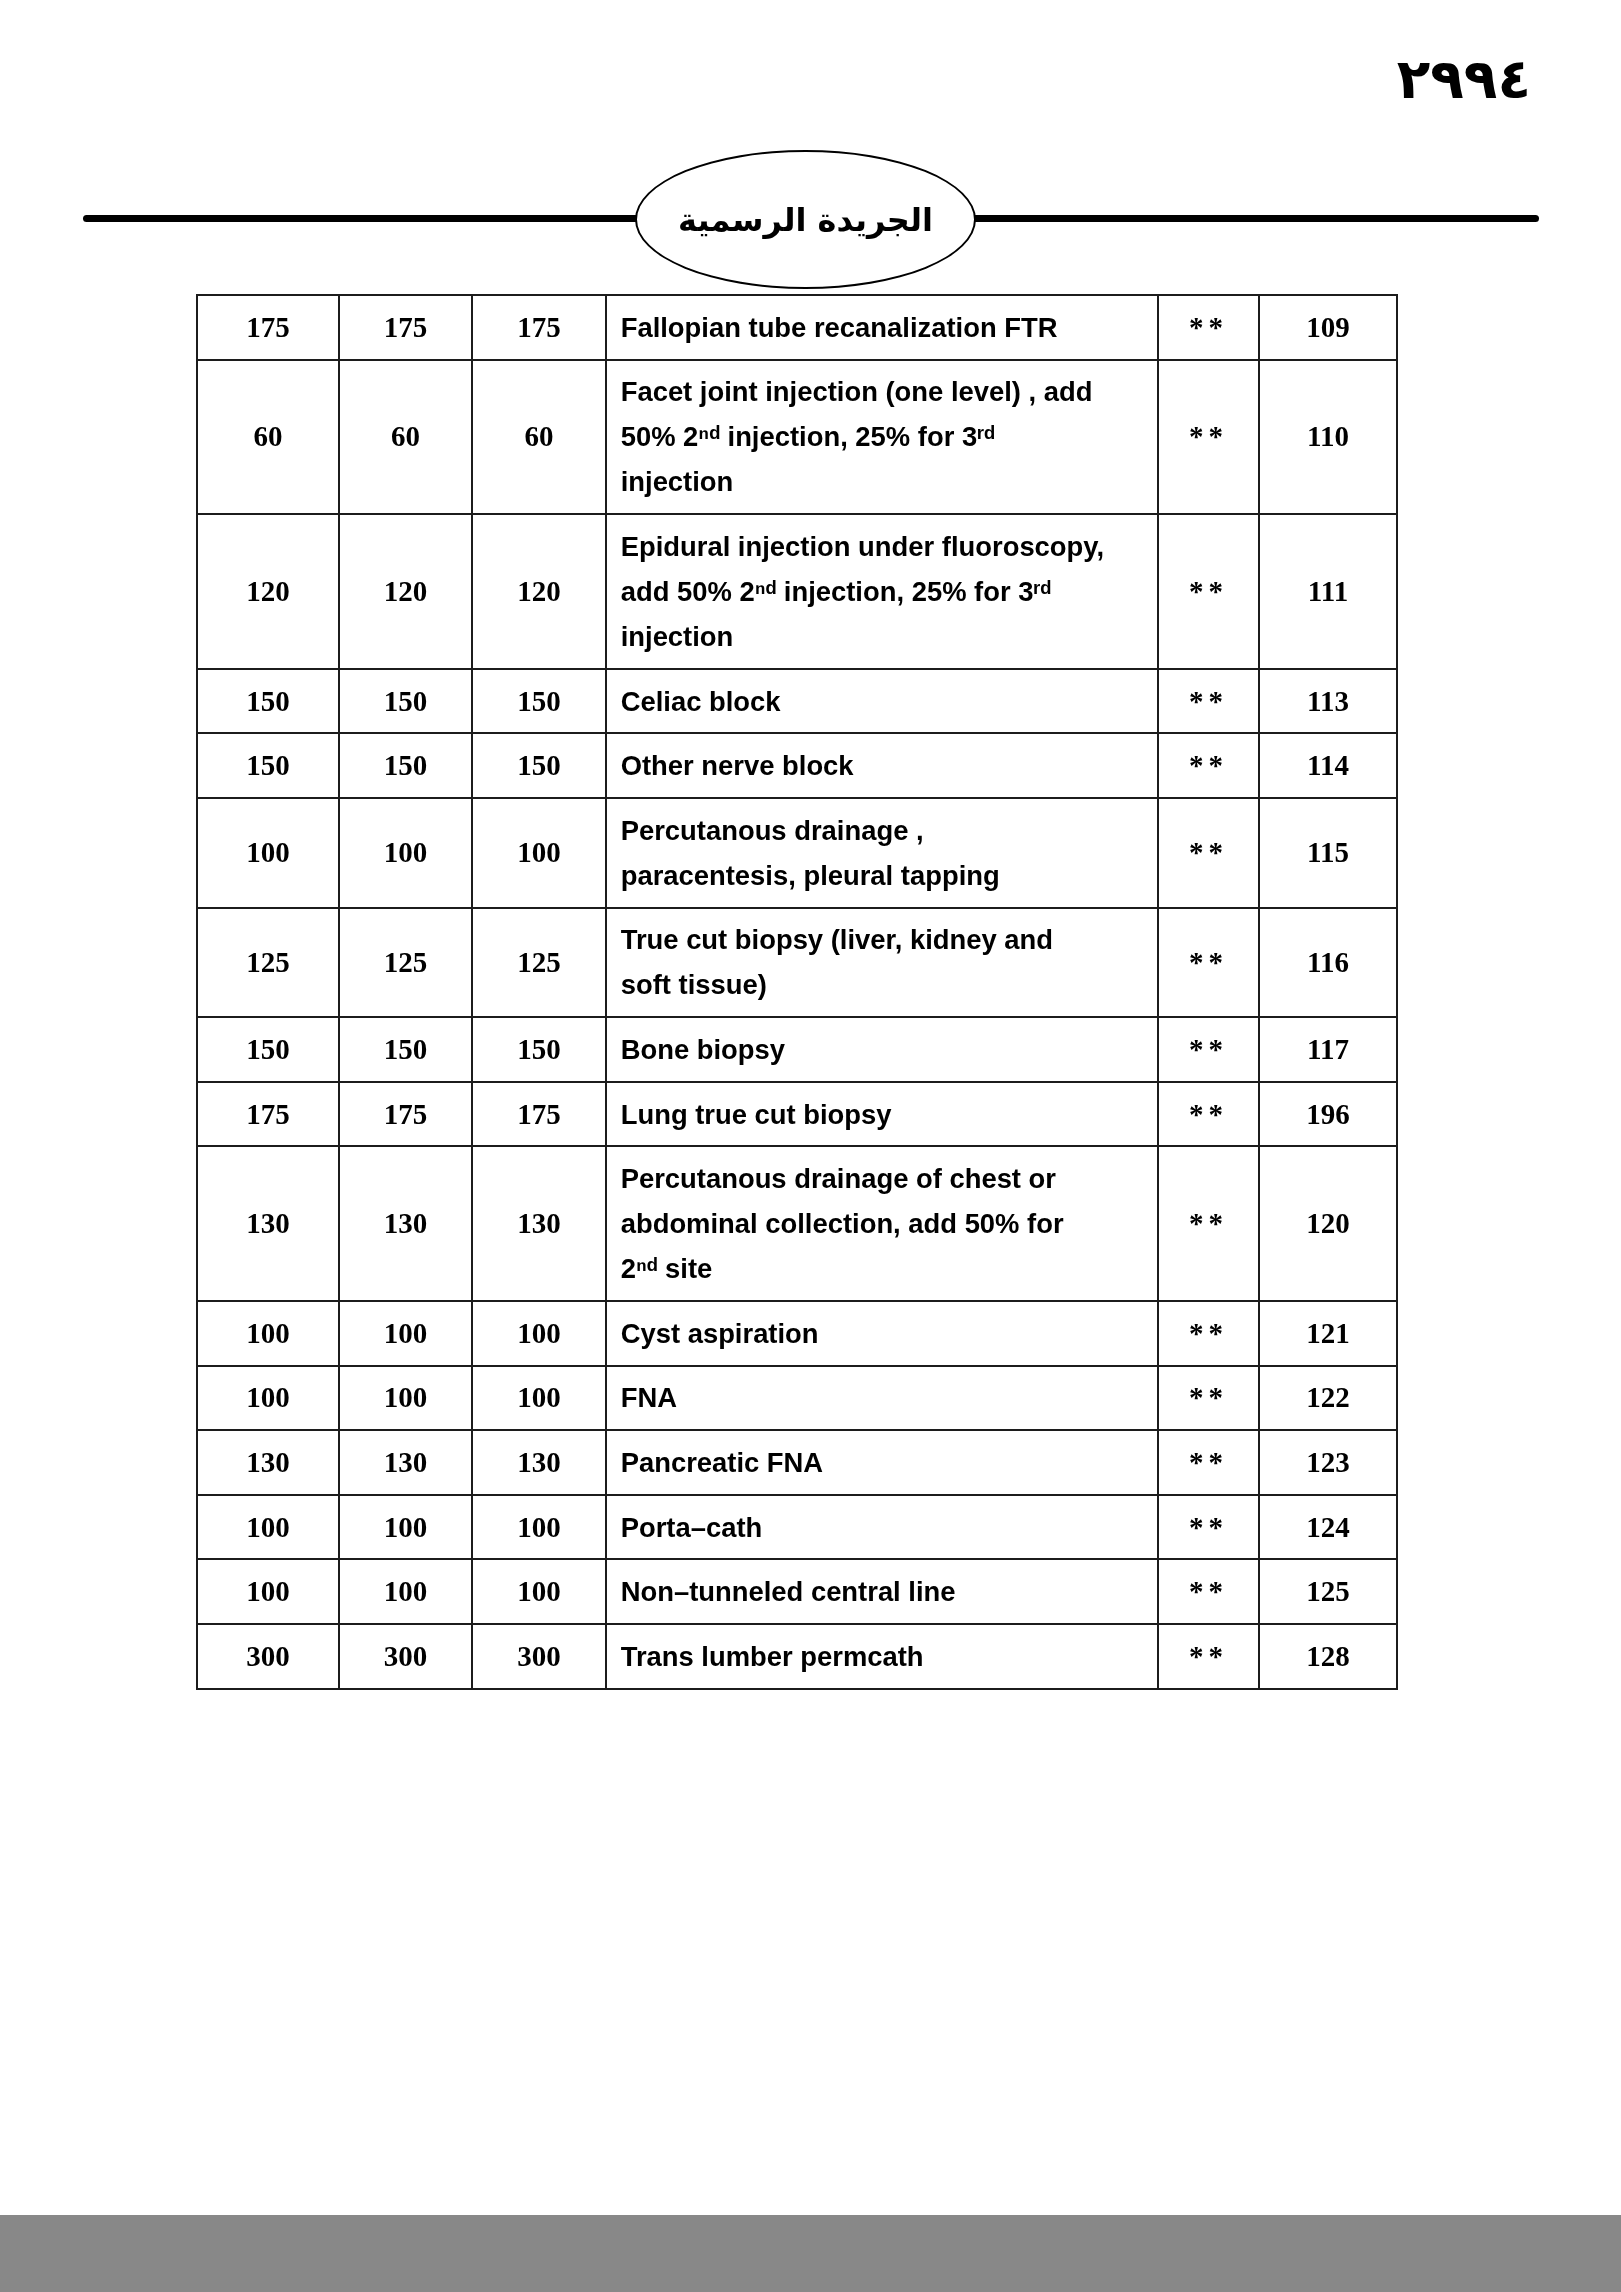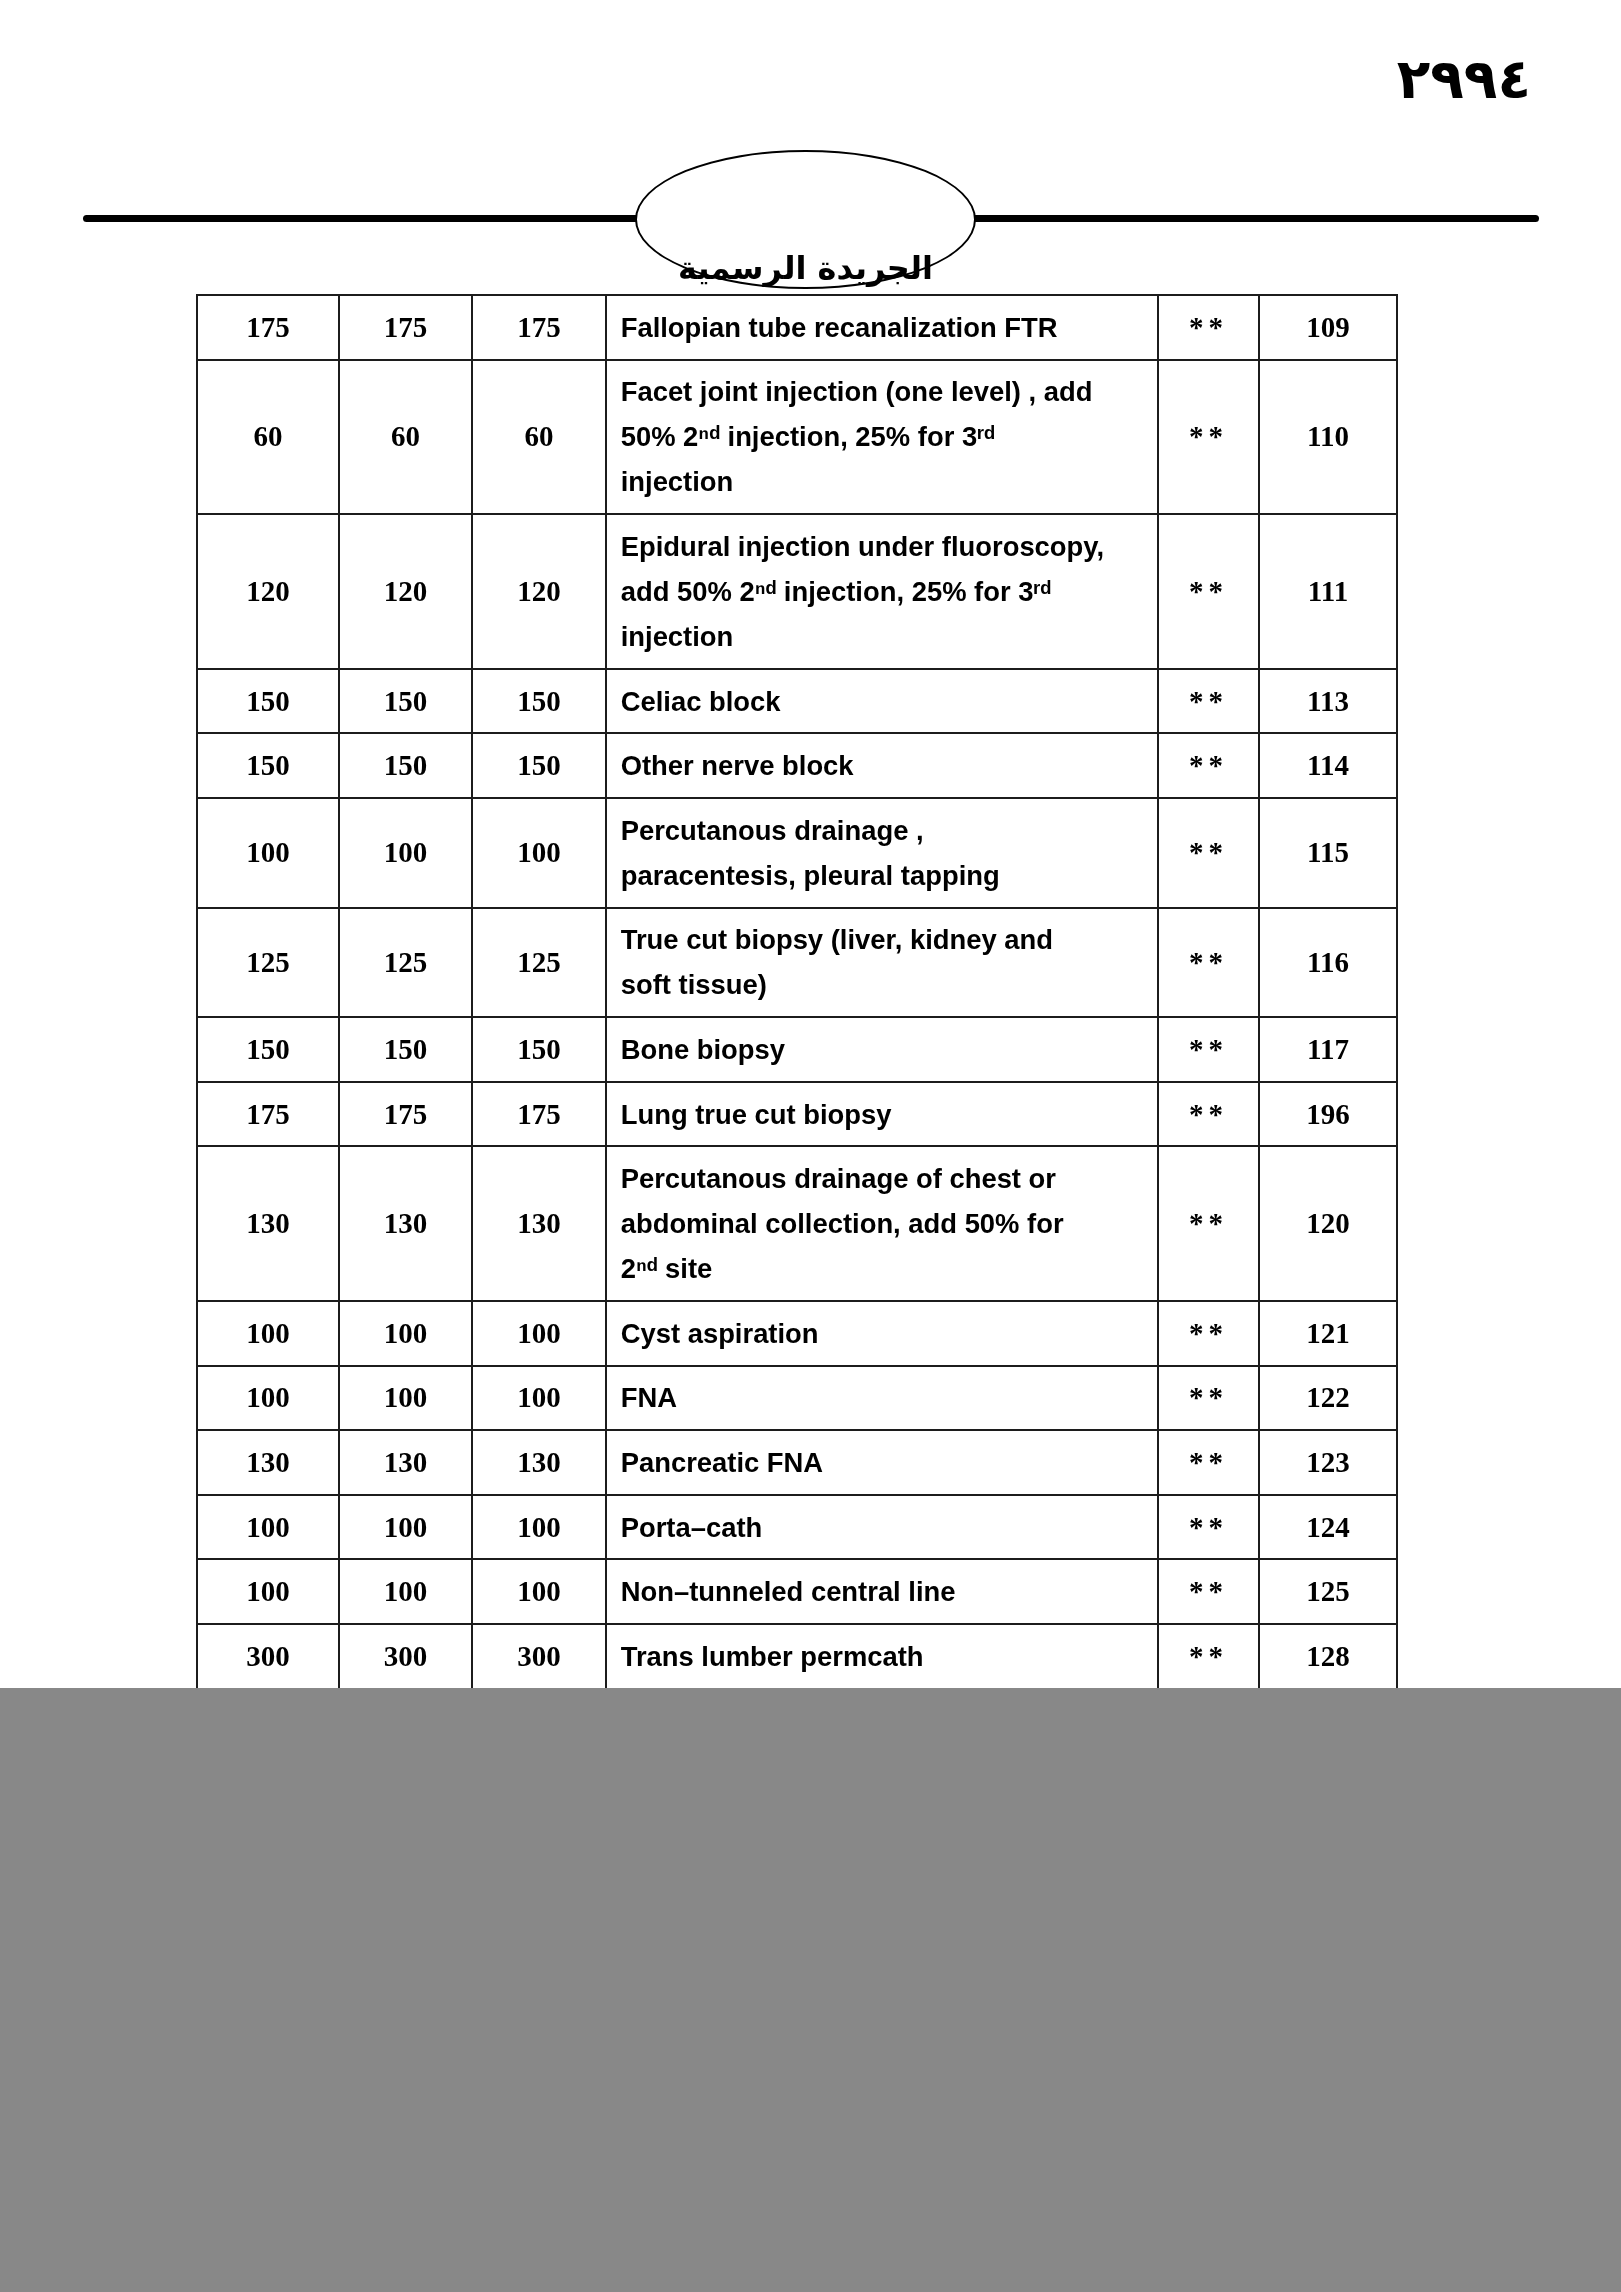--- a/index.html
+++ b/index.html
@@ -3,21 +3,21 @@
 <meta charset="utf-8">
 <style>
   html, body {
     margin: 0;
     padding: 0;
     background: #888;
   }
   .sheet {
     position: relative;
     width: 1621px;
-    height: 1688px;
+    height: 2215px;
     background: #ffffff;
     margin: 0 auto;
     overflow: hidden;
     font-family: "Liberation Sans", "DejaVu Sans", sans-serif;
     color: #000;
   }
 
   
   .page-number {
     position: absolute;
@@ -42,21 +42,21 @@
   .banner-ellipse {
     position: absolute;
     top: 150px;
     left: 635px;
     width: 337px;
     height: 135px;
     background: #ffffff;
     border: 2.9px solid #000;
     border-radius: 50%;
     display: flex;
-    align-items: flex-end;
+    align-items: center;
     justify-content: center;
   }
   .banner-ellipse span {
     font-family: "DejaVu Sans", sans-serif;
     font-size: 32px;
     font-weight: bold;
     direction: rtl;
   }
 
   

